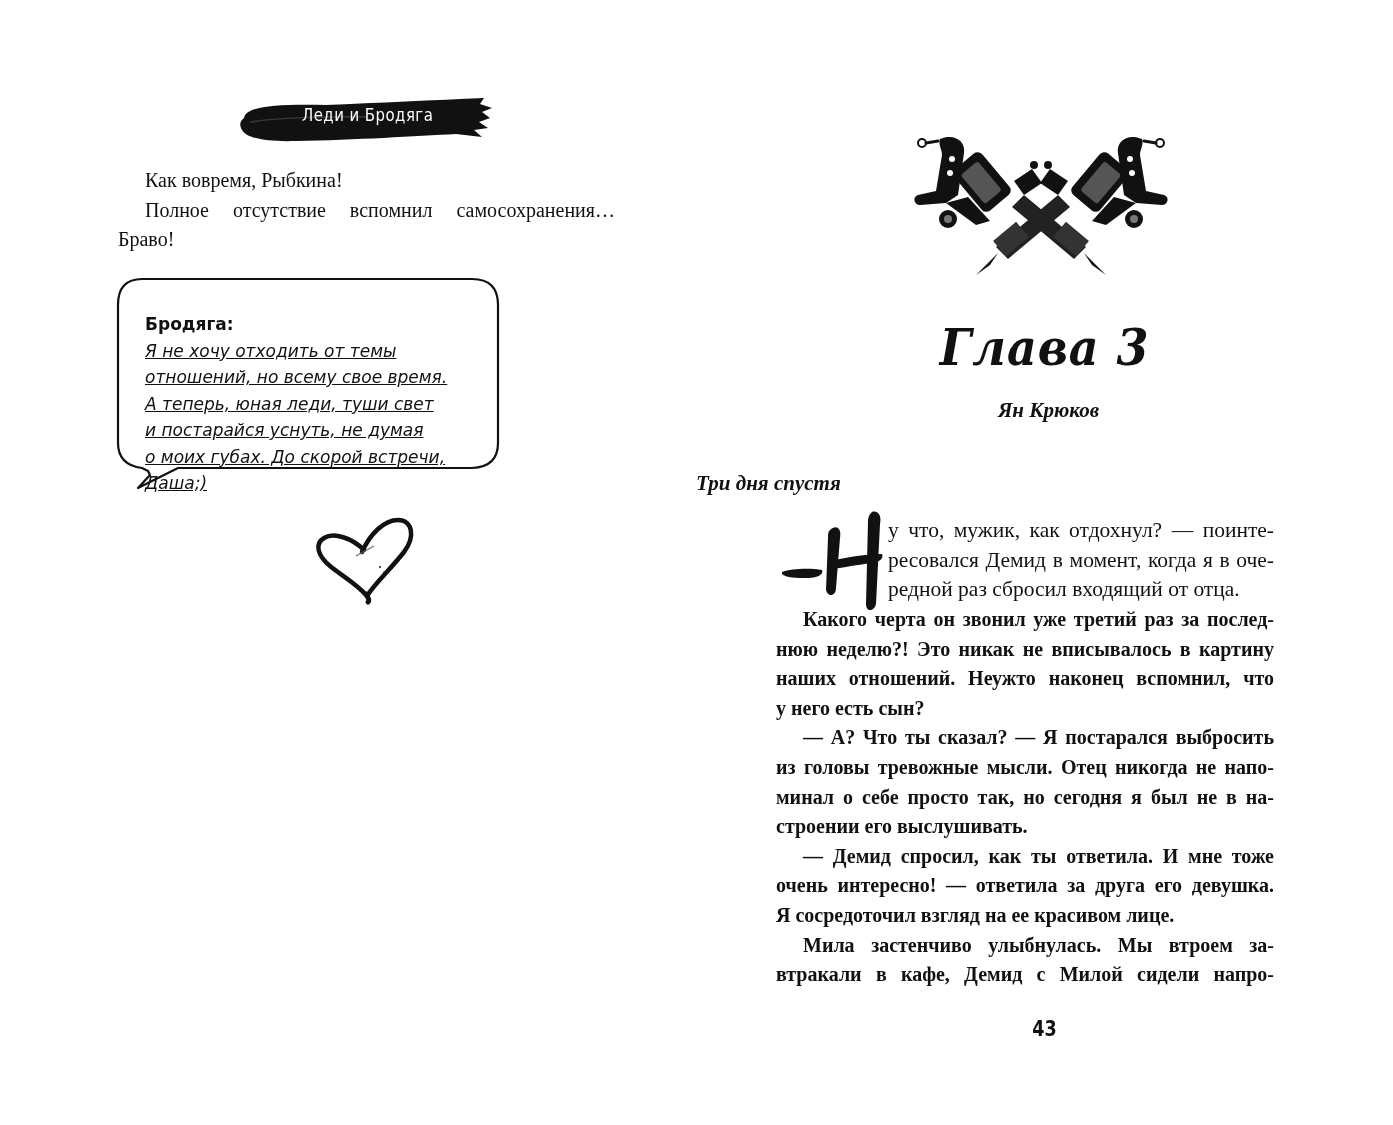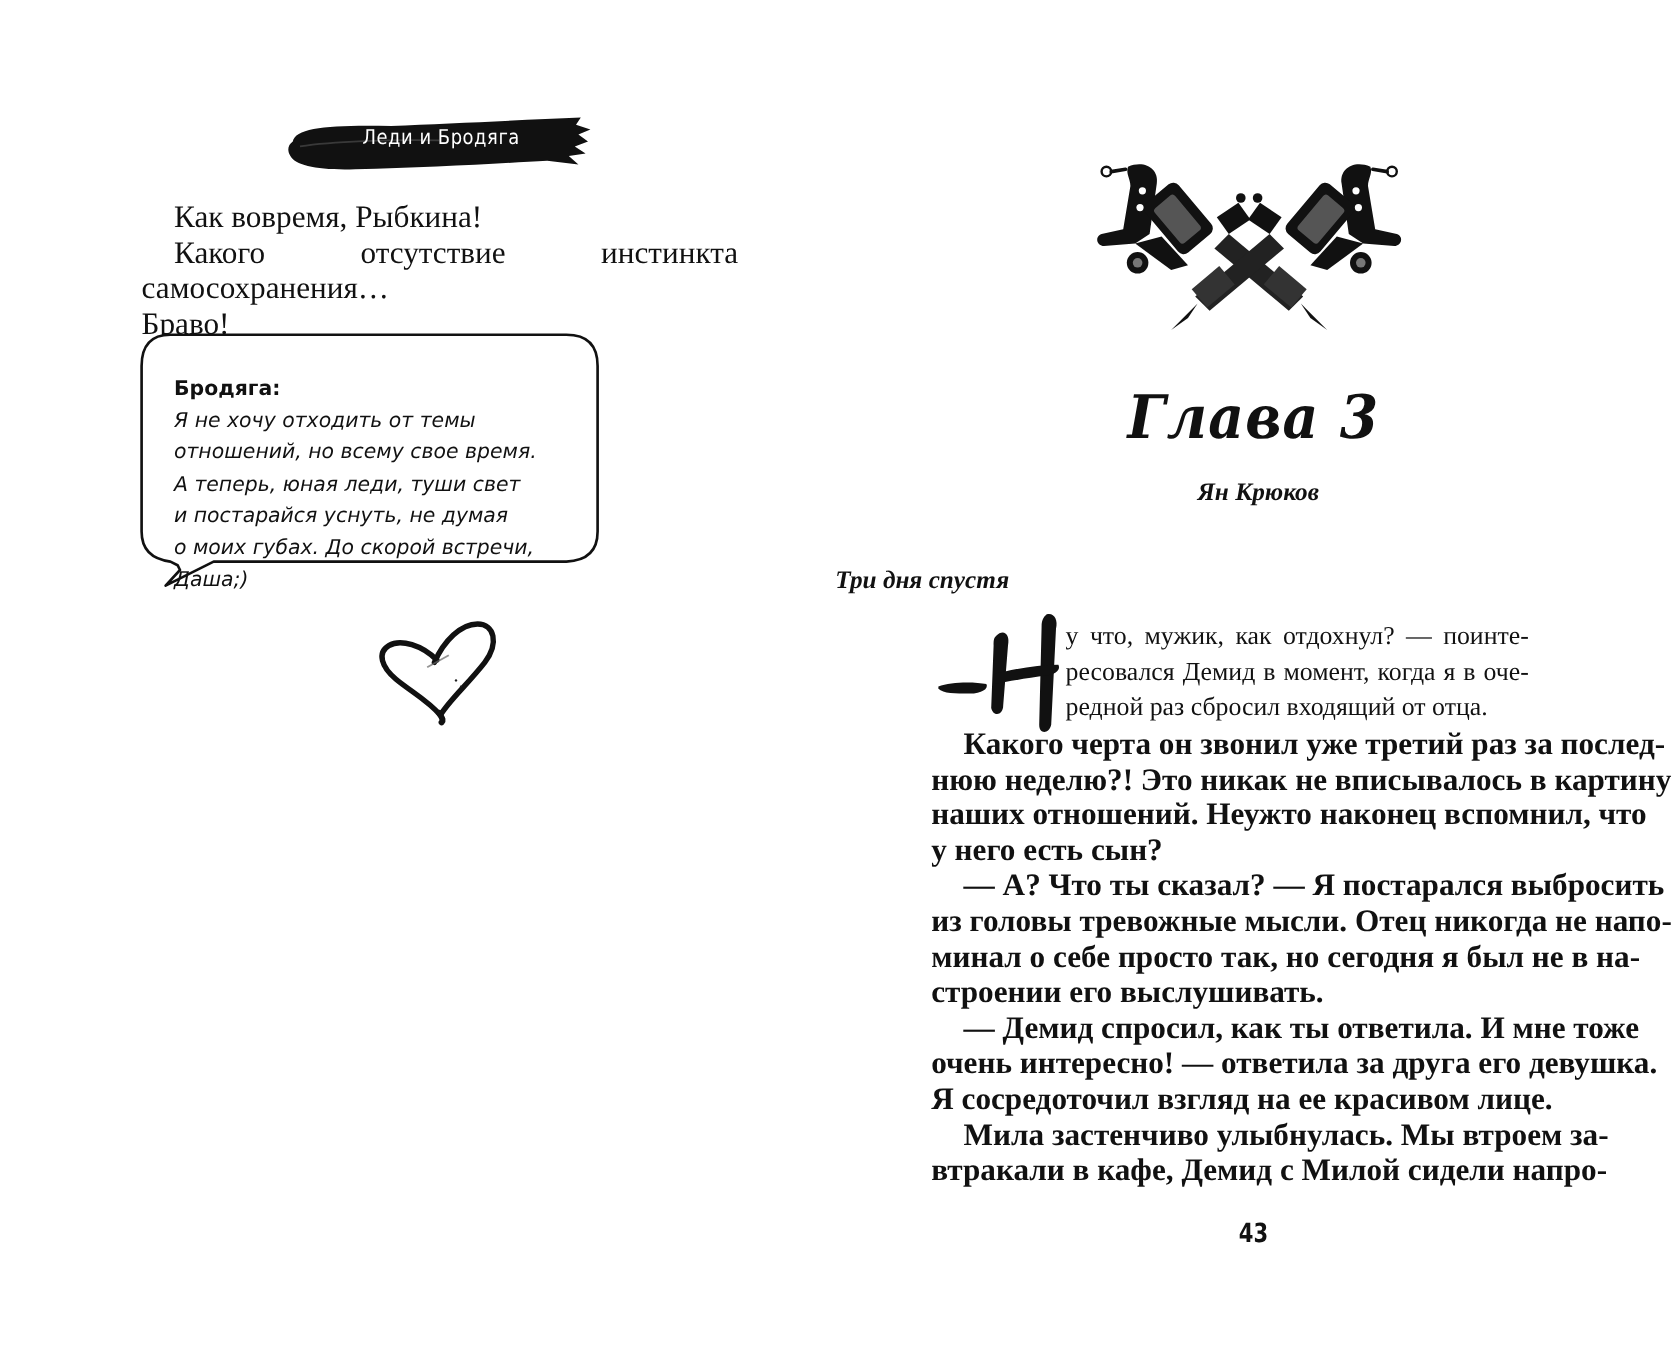--- a/index.html
+++ b/index.html
@@ -41,21 +41,21 @@
       font-family: "DejaVu Sans", sans-serif;
       font-size: 17px;
       letter-spacing: 0.5px;
       transform: scaleX(0.88);
       padding-left: 6px;
     }
 
     
     .body-text {
       position: absolute;
-      font-size: 26px;
+      font-size: 20px;
       line-height: 29.6px;
       text-align: justify;
     }
     .left-text {
       left: 118px;
       top: 166px;
       width: 497px;
     }
     .para { text-indent: 27px; margin: 0; }
     .para-last-left { text-align-last: left; }
@@ -81,20 +81,21 @@
       margin-top: 28px;
     }
     .bubble-speaker {
       font-weight: bold;
       display: block;
     }
     .bubble-line {
       font-style: italic;
       display: block;
       white-space: nowrap;
+      text-decoration: underline;
     }
 
     .heart {
       position: absolute;
       left: 312px;
       top: 512px;
       width: 110px;
       height: 95px;
     }
 
@@ -192,21 +193,21 @@
   <div class="running-header">
     <svg width="258" height="48" viewBox="0 0 258 48">
       <path d="M8 22 C 10 10, 40 8, 90 9 C 140 7, 200 4, 248 2 L 244 8 L 256 12 L 246 16 L 254 22 L 243 26 L 252 32 L 238 34 L 246 41 L 220 38 C 180 40, 120 44, 60 45 C 30 46, 10 42, 6 34 C 3 29, 4 25, 8 22 Z" fill="#111111"></path>
       <path d="M14 26 C 40 22, 90 20, 130 21" stroke="#555555" stroke-width="1.5" fill="none" opacity="0.6"></path>
     </svg>
     <div class="running-header-text">Леди и Бродяга</div>
   </div>
 
   <div class="body-text left-text">
     <p class="para para-last-left">Как вовремя, Рыбкина!</p>
-    <p class="para para-justify-all">Какого отсутствие инстинкта самосохранения…</p>
+    <p class="para para-justify-all">Полное отсутствие вспомнил самосохранения…</p>
     <p class="para-last-left" style="margin:0;">Браво!</p>
   </div>
 
   <div class="bubble">
     <svg width="400" height="220" viewBox="0 0 400 220">
       <path d="M32 4 L 362 4 Q 388 4, 388 30 L 388 168 Q 388 192, 362 193 L 68 193 L 28 213 L 40 200 L 38 196 L 32 193 Q 8 190, 8 168 L 8 30 Q 8 4, 32 4 Z" fill="#ffffff" stroke="#111111" stroke-width="2.2" stroke-linejoin="round"></path>
     </svg>
     <div class="bubble-content">
       <span class="bubble-speaker">Бродяга:</span>
       <span class="bubble-line">Я не хочу отходить от темы</span>

